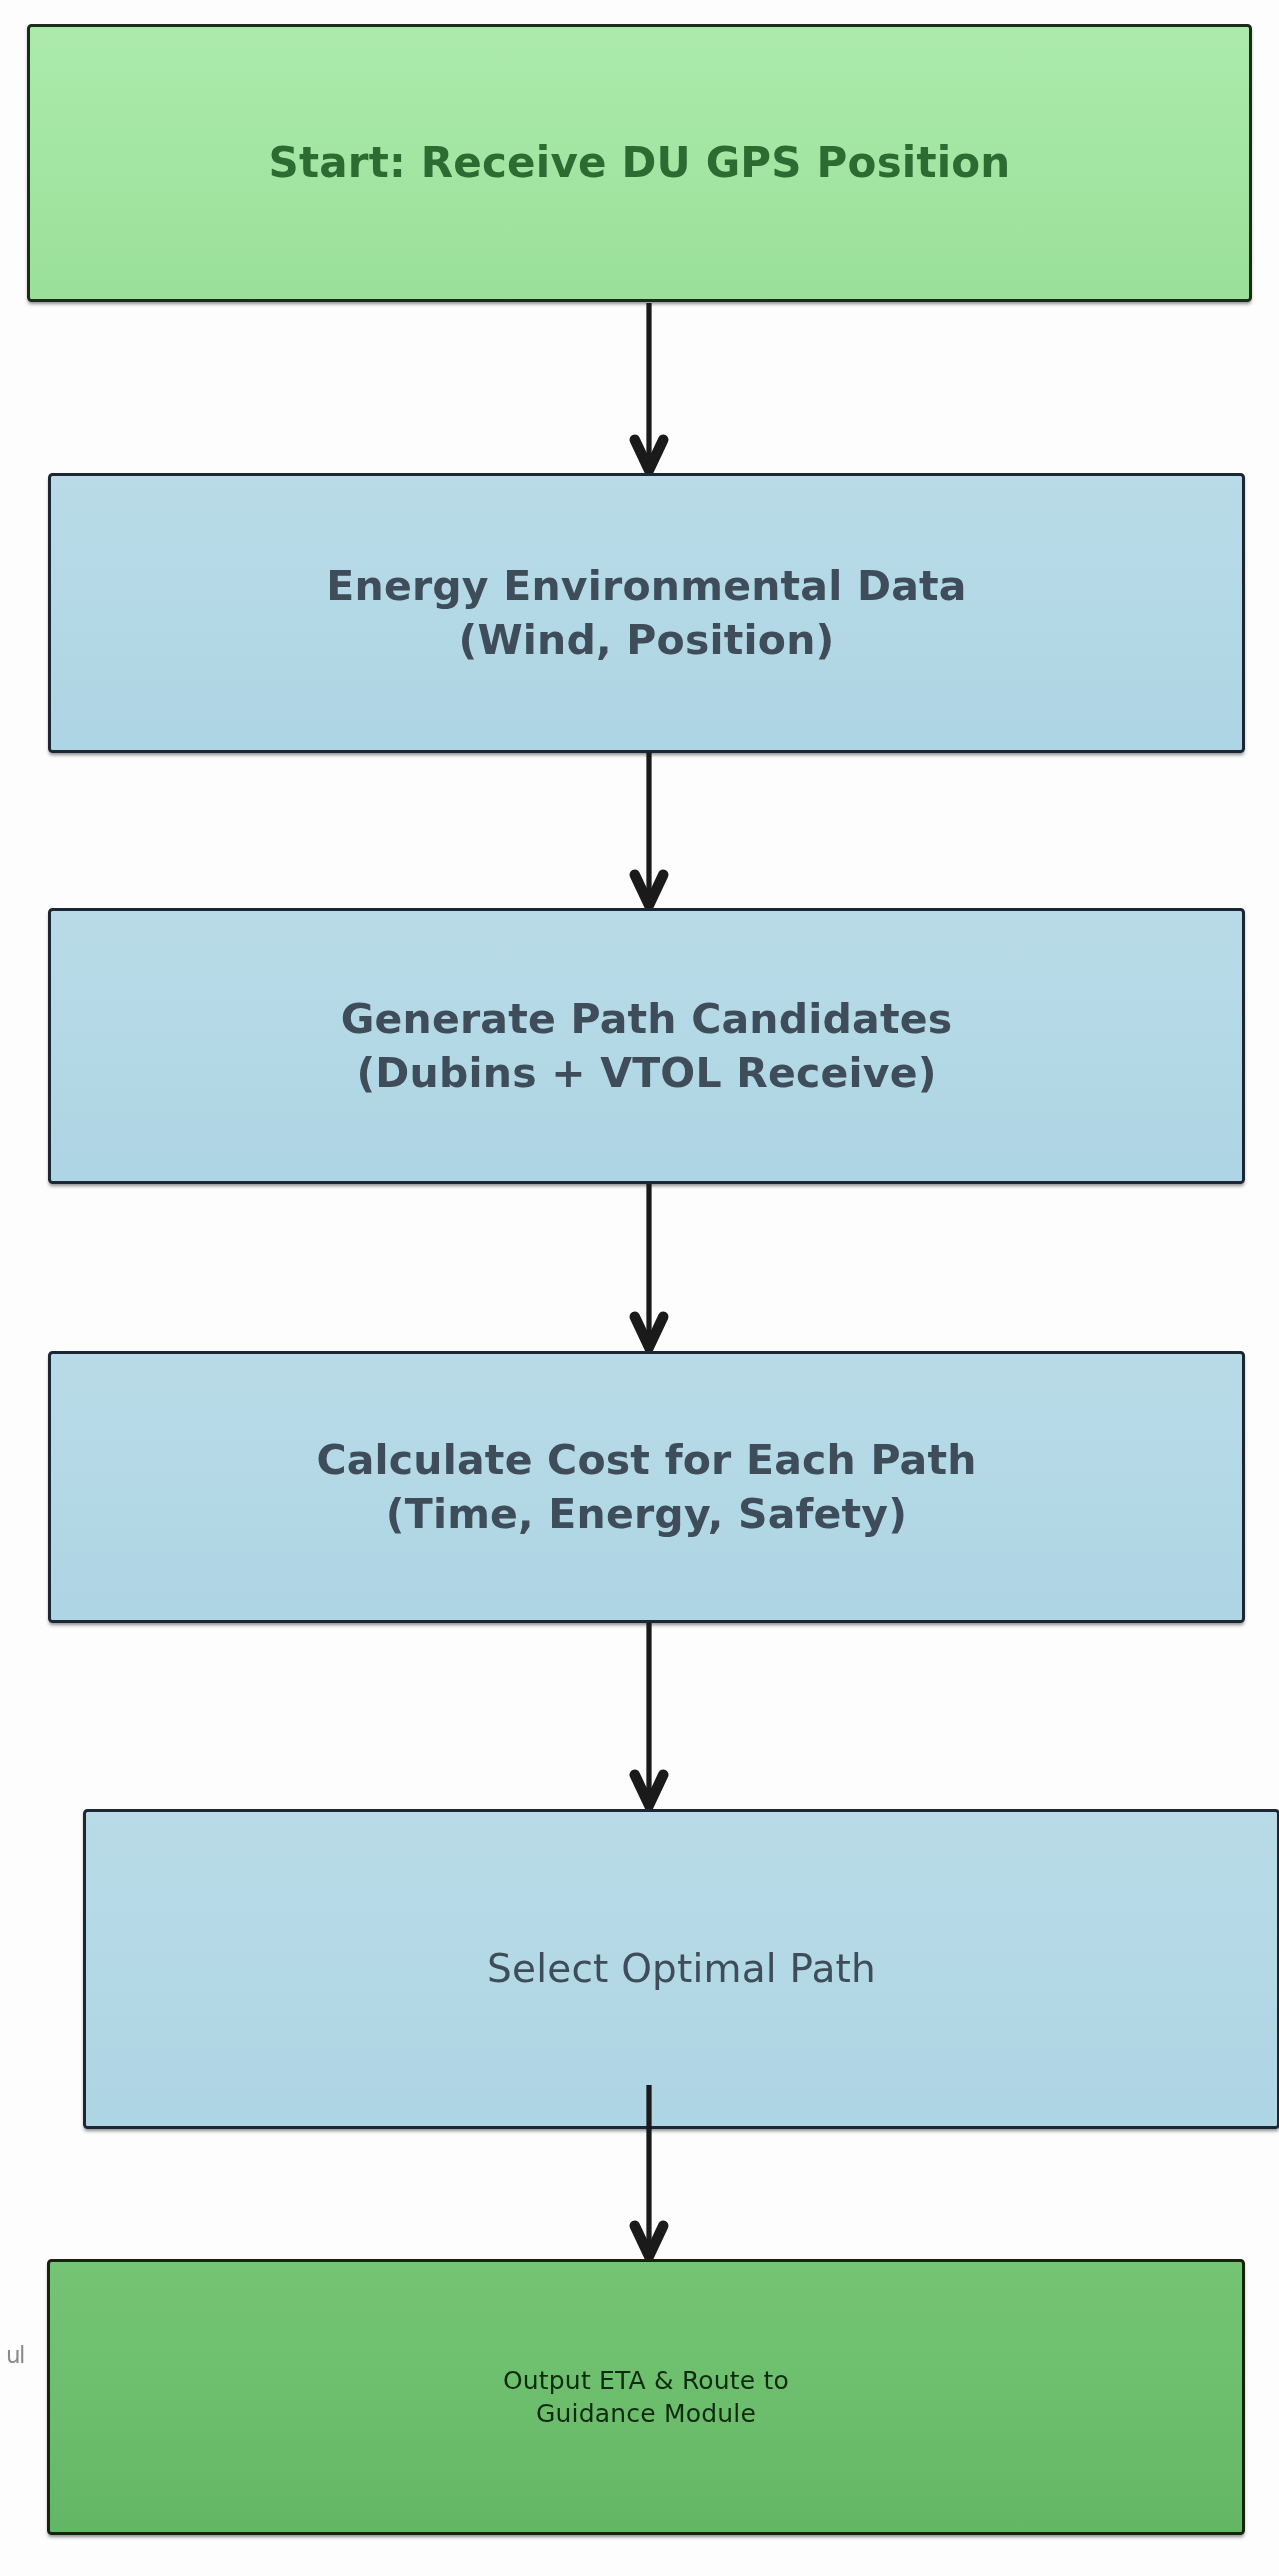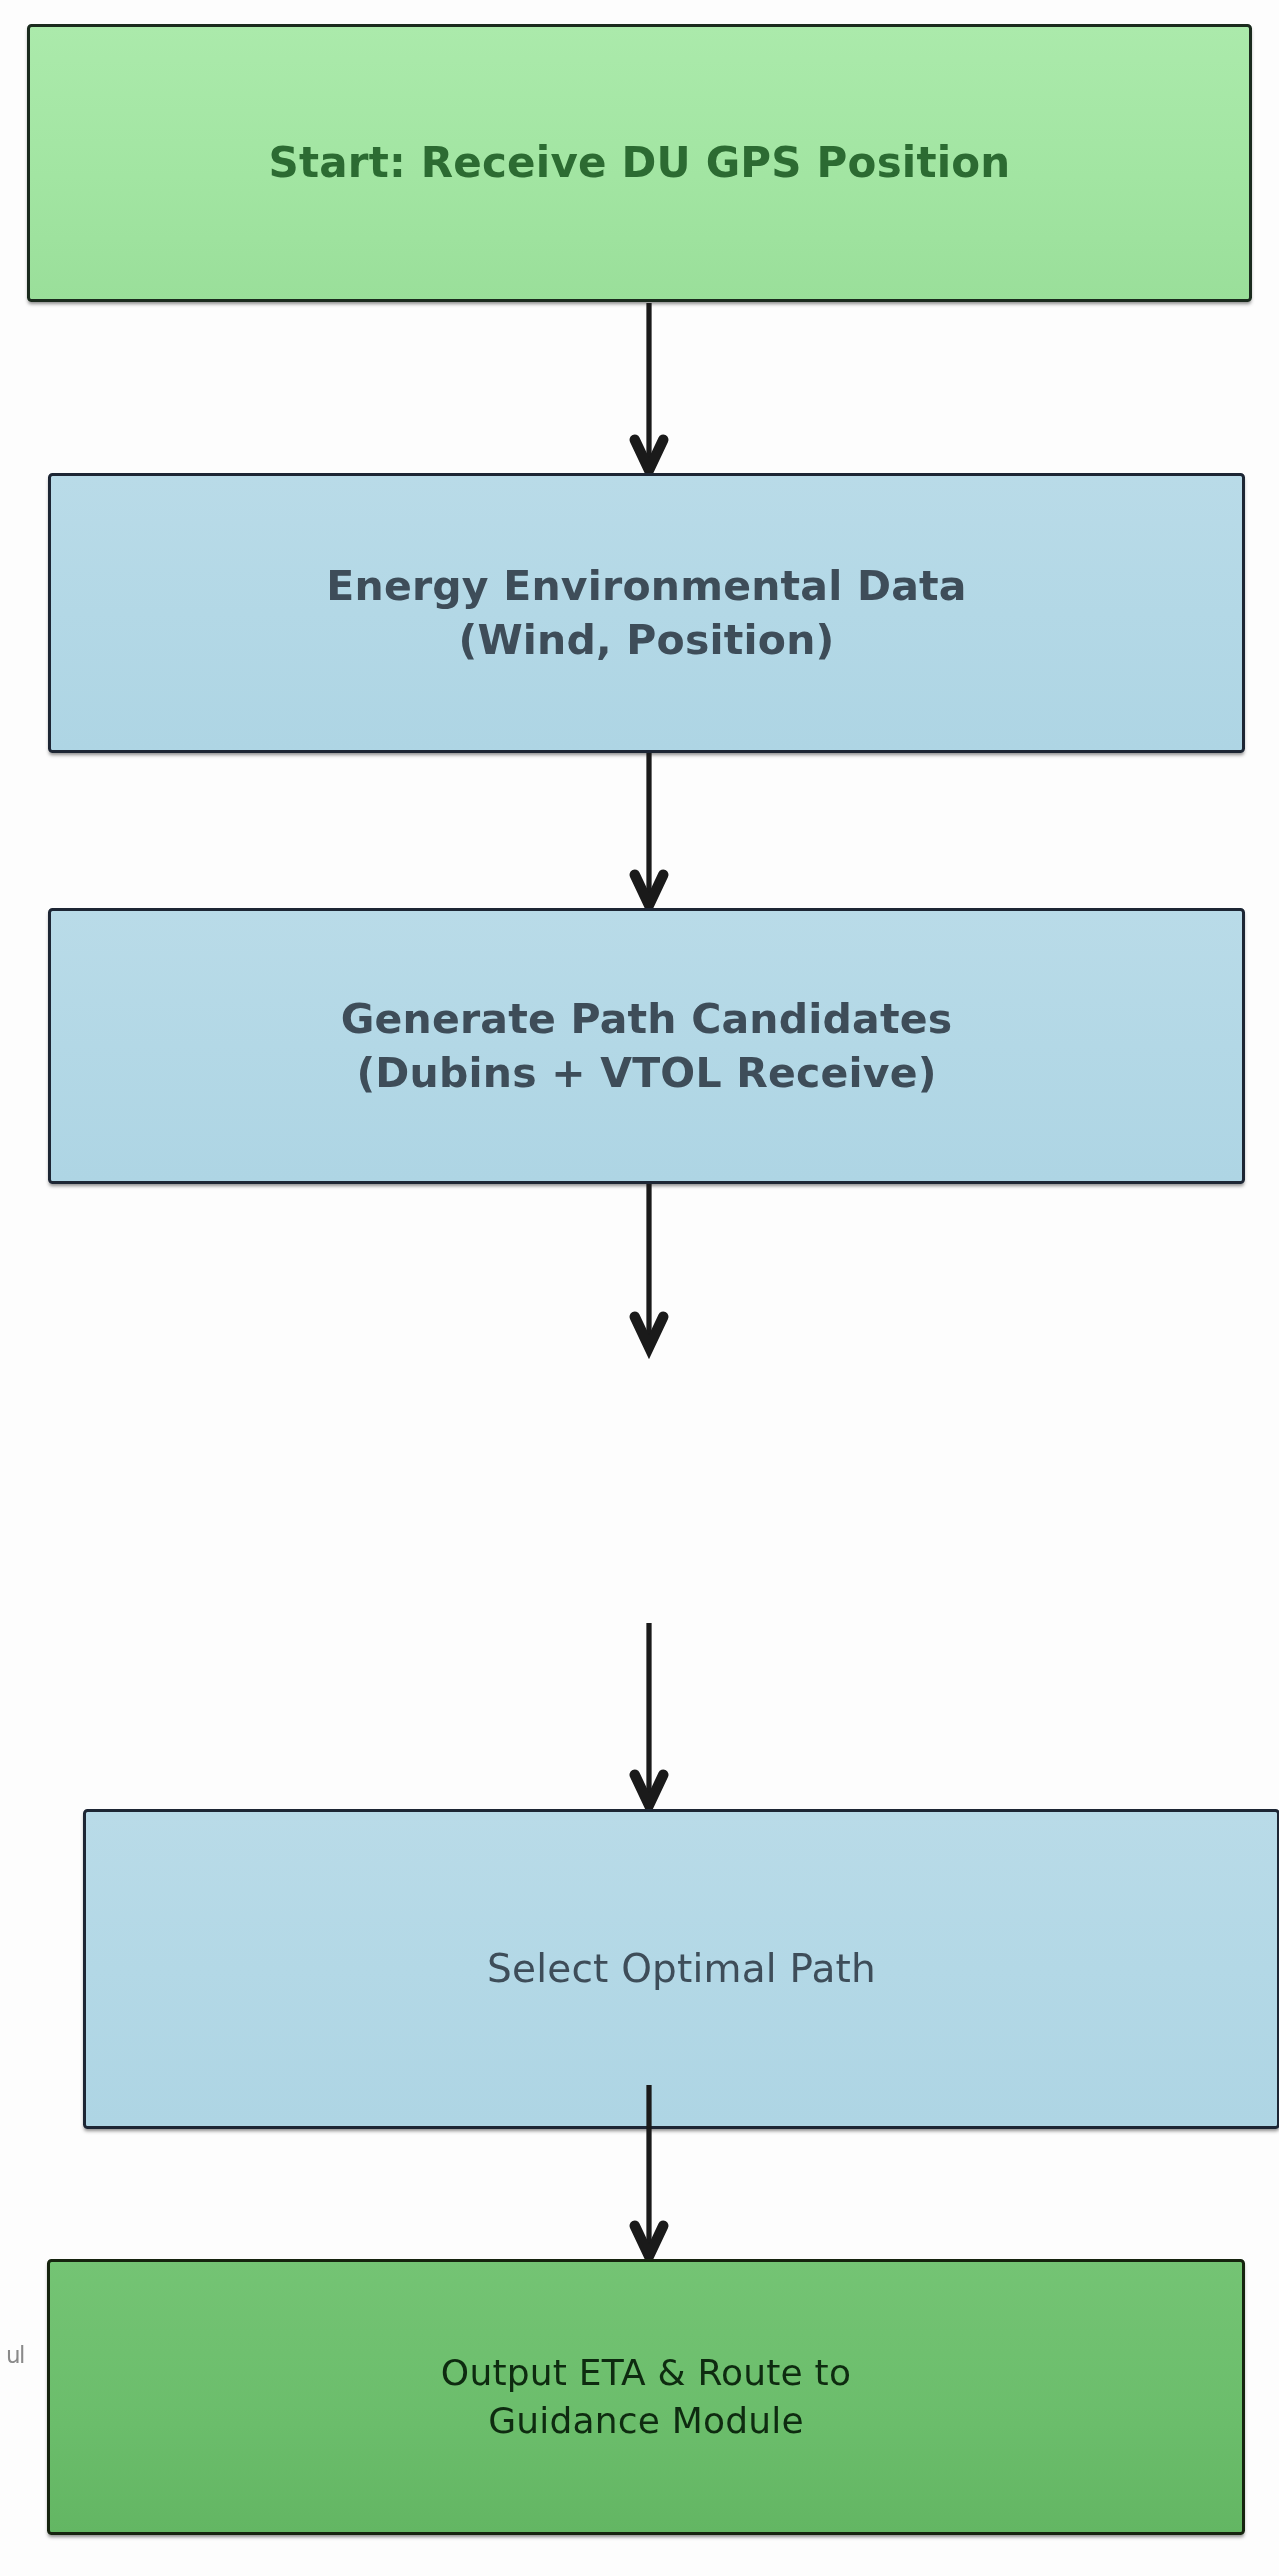--- a/index.html
+++ b/index.html
@@ -52,21 +52,21 @@
     color: #2c6b32;
     font-size: 42px;
     font-weight: 700;
   }
 
   
   .node.terminator-end {
     background: linear-gradient(180deg,#74c474 0%, #6bbd6b 60%, #63b663 100%);
     border-color: #16240f;
     color: #0e2b10;
-    font-size: 36px;
+    font-size: 25px;
     font-weight: 400;
     text-align: center;
   }
 
   
   .node.process {
     background: linear-gradient(180deg,#b9dbe8 0%, #b3d8e6 50%, #aed5e4 100%);
     border-color: #1d2634;
     color: #3e4d59;
     font-size: 41px;
@@ -139,20 +139,26 @@
     </span>
   </div>
 
   <div class="connector" style="left:649px; top:1184px; height:166px;">
     <svg viewBox="0 0 56 220" preserveAspectRatio="none">
       <line x1="28" y1="0" x2="28" y2="201" stroke="#1a1a1a" stroke-width="7"></line>
       <path d="M 9 176 L 28 216 L 47 176" fill="none" stroke="#1a1a1a" stroke-width="14" stroke-linecap="round" stroke-linejoin="miter"></path>
     </svg>
   </div>
 
+  <div class="node process" style="left:48px; top:1351px; width:1197px; height:272px;">
+    <span class="node-text">
+      <span class="node-line">Calculate Cost for Each Path</span>
+      <span class="node-line">(Time, Energy, Safety)</span>
+    </span>
+  </div>
 
   <div class="connector" style="left:649px; top:1623px; height:185px;">
     <svg viewBox="0 0 56 245" preserveAspectRatio="none">
       <line x1="28" y1="0" x2="28" y2="226" stroke="#1a1a1a" stroke-width="7"></line>
       <path d="M 9 201 L 28 241 L 47 201" fill="none" stroke="#1a1a1a" stroke-width="14" stroke-linecap="round" stroke-linejoin="miter"></path>
     </svg>
   </div>
 
   <div class="node process single-line" style="left:40px; top:1809px; width:1197px; height:320px;margin-left:43px;">
     <span class="node-text">

